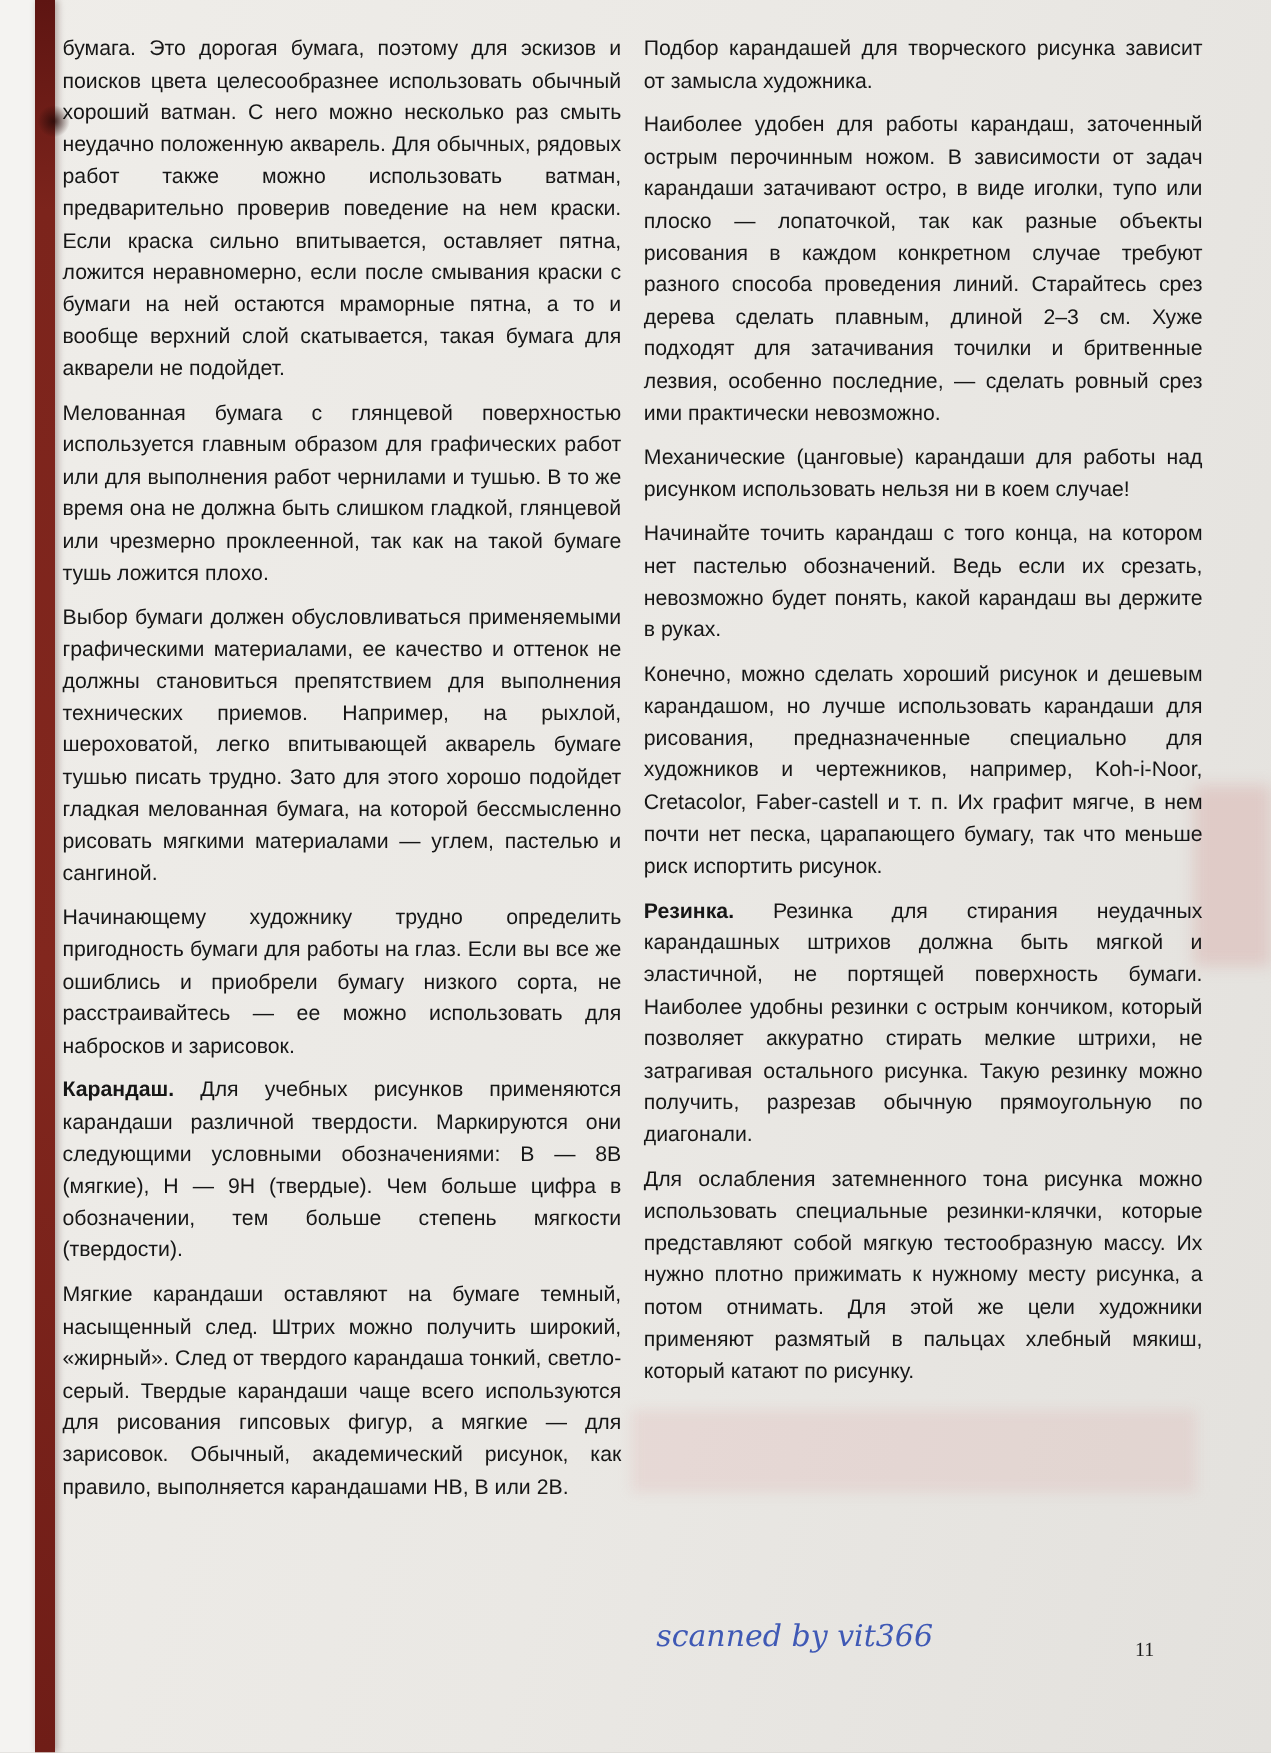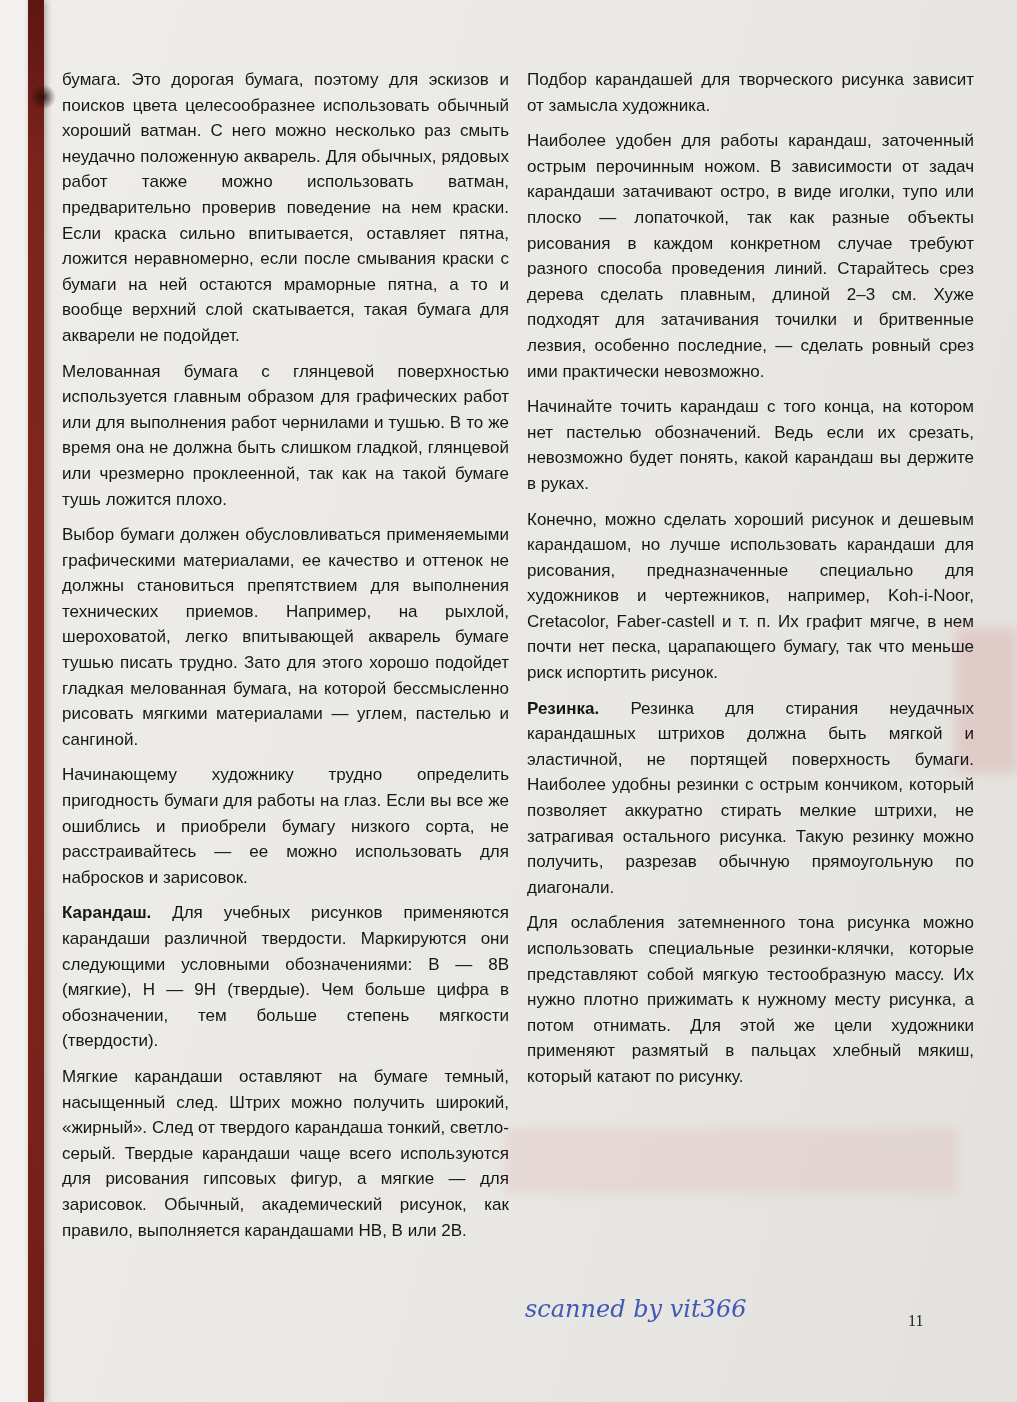--- a/index.html
+++ b/index.html
@@ -51,26 +51,25 @@
   }
   .bleed-band {
     position: absolute;
     left: 505px; top: 1128px;
     width: 452px; height: 66px;
     background: rgba(214, 150, 150, 0.18);
     filter: blur(5px);
   }
   .content {
     position: absolute;
-    left: 62px;
+    left: 50px;
     top: 26px;
     width: 912px;
     display: flex;
     gap: 18px;
-    margin-top: 41px;
   }
   .column {
     width: 447px;
     color: #161616;
     font-size: 17px;
     line-height: 25.6px;
     text-align: justify;
   }
   .column p.para {
     margin: 0 0 10px 0;
@@ -112,20 +111,21 @@
         <p class="para">бумага. Это дорогая бумага, поэтому для эскизов и поисков цвета целесообразнее использовать обычный хороший ватман. С него можно несколько раз смыть неудачно положенную акварель. Для обычных, рядовых работ также можно использовать ватман, предварительно проверив поведение на нем краски. Если краска сильно впитывается, оставляет пятна, ложится неравномерно, если после смывания краски с бумаги на ней остаются мраморные пятна, а то и вообще верхний слой скатывается, такая бумага для акварели не подойдет.</p>
         <p class="para">Мелованная бумага с глянцевой поверхностью используется главным образом для графических работ или для выполнения работ чернилами и тушью. В то же время она не должна быть слишком гладкой, глянцевой или чрезмерно проклеенной, так как на такой бумаге тушь ложится плохо.</p>
         <p class="para">Выбор бумаги должен обусловливаться применяемыми графическими материалами, ее качество и оттенок не должны становиться препятствием для выполнения технических приемов. Например, на рыхлой, шероховатой, легко впитывающей акварель бумаге тушью писать трудно. Зато для этого хорошо подойдет гладкая мелованная бумага, на которой бессмысленно рисовать мягкими материалами — углем, пастелью и сангиной.</p>
         <p class="para">Начинающему художнику трудно определить пригодность бумаги для работы на глаз. Если вы все же ошиблись и приобрели бумагу низкого сорта, не расстраивайтесь — ее можно использовать для набросков и зарисовок.</p>
         <p class="para"><strong>Карандаш. </strong>Для учебных рисунков применяются карандаши различной твердости. Маркируются они следующими условными обозначениями: В — 8В (мягкие), Н — 9Н (твердые). Чем больше цифра в обозначении, тем больше степень мягкости (твердости).</p>
         <p class="para">Мягкие карандаши оставляют на бумаге темный, насыщенный след. Штрих можно получить широкий, «жирный». След от твердого карандаша тонкий, светло-серый. Твердые карандаши чаще всего используются для рисования гипсовых фигур, а мягкие — для зарисовок. Обычный, академический рисунок, как правило, выполняется карандашами НВ, В или 2В.</p>
       </div>
     <div class="column" id="col-right">
         <p class="para">Подбор карандашей для творческого рисунка зависит от замысла художника.</p>
         <p class="para">Наиболее удобен для работы карандаш, заточенный острым перочинным ножом. В зависимости от задач карандаши затачивают остро, в виде иголки, тупо или плоско — лопаточкой, так как разные объекты рисования в каждом конкретном случае требуют разного способа проведения линий. Старайтесь срез дерева сделать плавным, длиной 2–3 см. Хуже подходят для затачивания точилки и бритвенные лезвия, особенно последние, — сделать ровный срез ими практически невозможно.</p>
+        <p class="para">Механические (цанговые) карандаши для работы над рисунком использовать нельзя ни в коем случае!</p>
         <p class="para">Начинайте точить карандаш с того конца, на котором нет пастелью обозначений. Ведь если их срезать, невозможно будет понять, какой карандаш вы держите в руках.</p>
         <p class="para">Конечно, можно сделать хороший рисунок и дешевым карандашом, но лучше использовать карандаши для рисования, предназначенные специально для художников и чертежников, например, Koh-i-Noor, Cretacolor, Faber-castell и т. п. Их графит мягче, в нем почти нет песка, царапающего бумагу, так что меньше риск испортить рисунок.</p>
         <p class="para"><strong>Резинка. </strong>Резинка для стирания неудачных карандашных штрихов должна быть мягкой и эластичной, не портящей поверхность бумаги. Наиболее удобны резинки с острым кончиком, который позволяет аккуратно стирать мелкие штрихи, не затрагивая остального рисунка. Такую резинку можно получить, разрезав обычную прямоугольную по диагонали.</p>
         <p class="para">Для ослабления затемненного тона рисунка можно использовать специальные резинки-клячки, которые представляют собой мягкую тестообразную массу. Их нужно плотно прижимать к нужному месту рисунка, а потом отнимать. Для этой же цели художники применяют размятый в пальцах хлебный мякиш, который катают по рисунку.</p>
       </div>
   </div>
 
   <div class="watermark">scanned by vit366</div>
   <div class="pagenum">11</div>
 </div>

